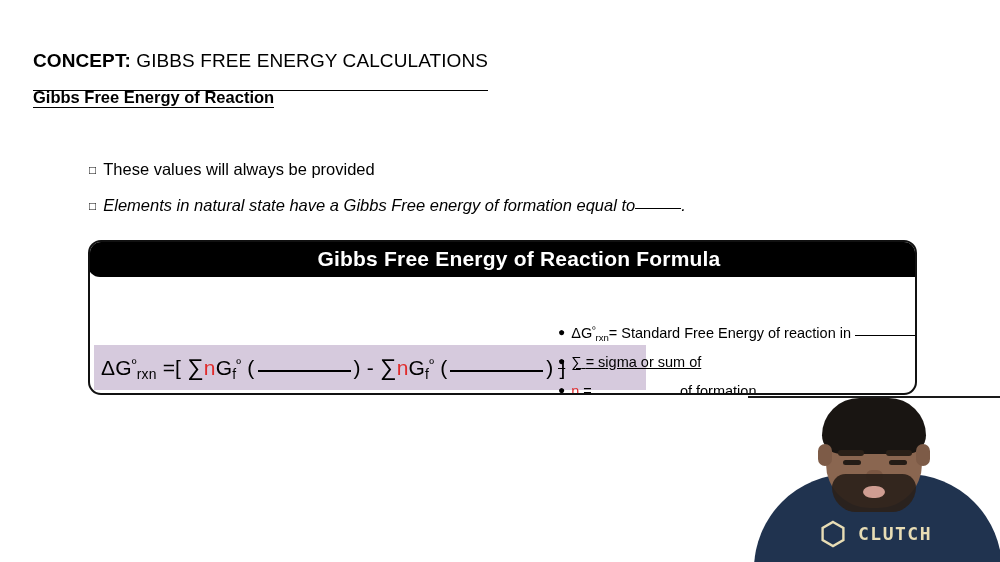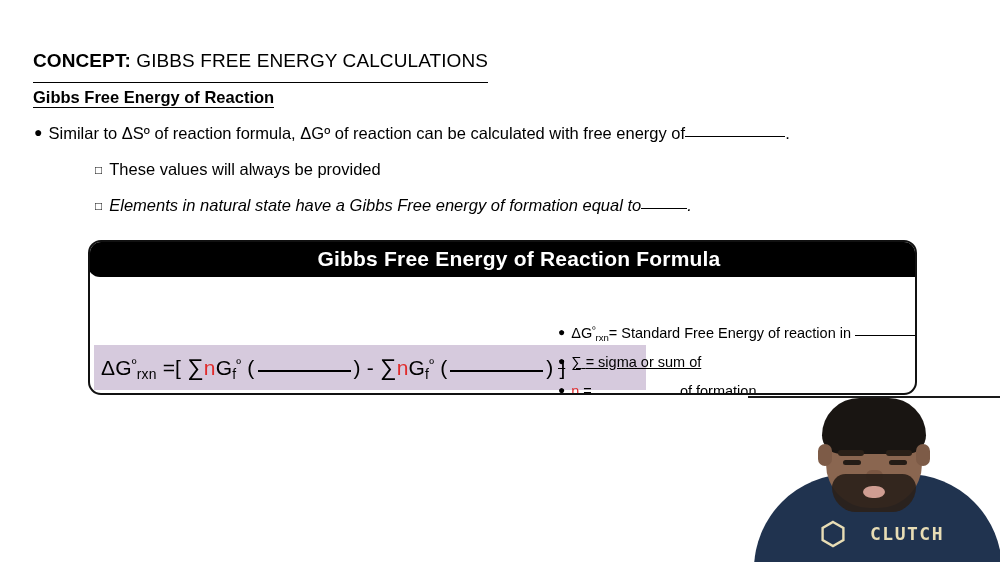--- a/index.html
+++ b/index.html
@@ -24,21 +24,21 @@
 
   
   .concept-title {
     position: absolute;
     left: 33px;
     top: 50px;
     font-size: 19px;
     letter-spacing: 0.1px;
     white-space: nowrap;
     border-bottom: 1.6px solid #000;
-    padding-bottom: 10px;
+    padding-bottom: 18px;
     line-height: 1.15;
   }
   .concept-title .kw {
     font-weight: bold;
   }
 
   .section-title {
     position: absolute;
     left: 33px;
     top: 88px;
@@ -60,21 +60,21 @@
     line-height: 1.2;
   }
   .bullet-l1 .dot {
     font-size: 14px;
     vertical-align: 2px;
     margin-right: 6px;
   }
 
   .bullet-l2 {
     position: absolute;
-    left: 95px;
+    left: 89px;
     font-size: 16.5px;
     white-space: nowrap;
     line-height: 1.2;
   }
   .bullet-l2.b1 { top: 160px; }
   .bullet-l2.b2 { top: 196px; font-style: italic; }
   .bullet-l2 .sq {
     font-size: 12px;
     vertical-align: 1px;
     margin-right: 7px;
@@ -337,21 +337,21 @@
     height: 12px;
     background: #7a5743;
     border-radius: 8px;
   }
   .wc-logo {
     position: absolute;
     left: 72px;
     top: 122px;
     display: flex;
     align-items: center;
-    gap: 24px;
+    gap: 12px;
   }
   .wc-hex {
     width: 26px;
     height: 28px;
     display: block;
   }
   .wc-brand {
     font-family: "DejaVu Sans Mono", monospace;
     font-size: 18px;
     font-weight: bold;
@@ -365,23 +365,20 @@
 
 <div class="slide">
 
   <div class="concept-title">
     <span class="kw">CONCEPT:</span>
     <span>GIBBS FREE ENERGY CALCULATIONS</span>
   </div>
 
   <div class="section-title">Gibbs Free Energy of Reaction</div>
 
-  <div class="bullet-l1">
-    <span class="dot">●</span><span>Similar to ΔSº of reaction formula, ΔGº of reaction can be calculated with free energy of</span><span class="blank w-long"></span><span>.</span>
-  </div>
 
   <div class="bullet-l2 b1">
     <span class="sq">□</span><span>These values will always be provided</span>
   </div>
 
   <div class="bullet-l2 b2">
     <span class="sq">□</span><span>Elements in natural state have a Gibbs Free energy of formation equal to</span><span class="blank w-short"></span><span>.</span>
   </div>
 
   <div class="formula-box">

